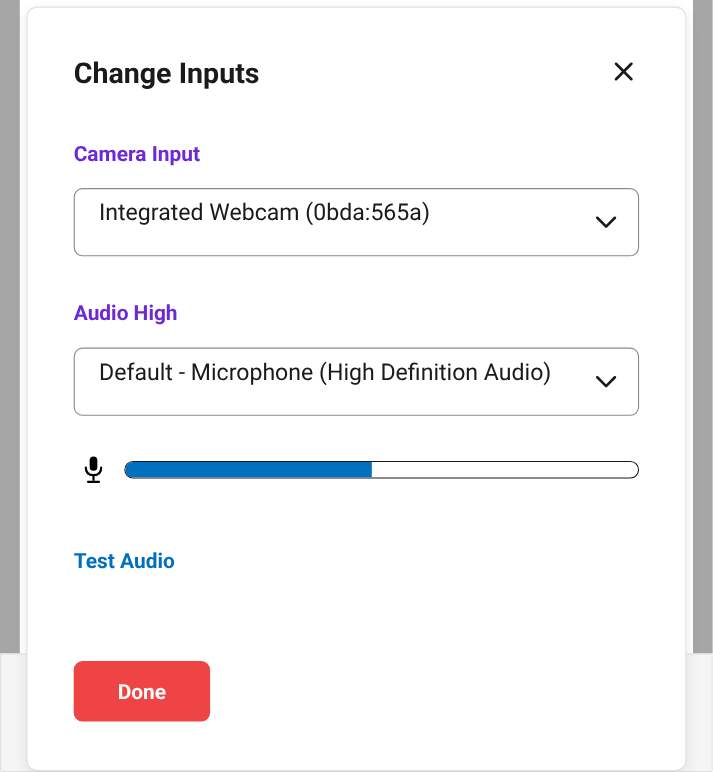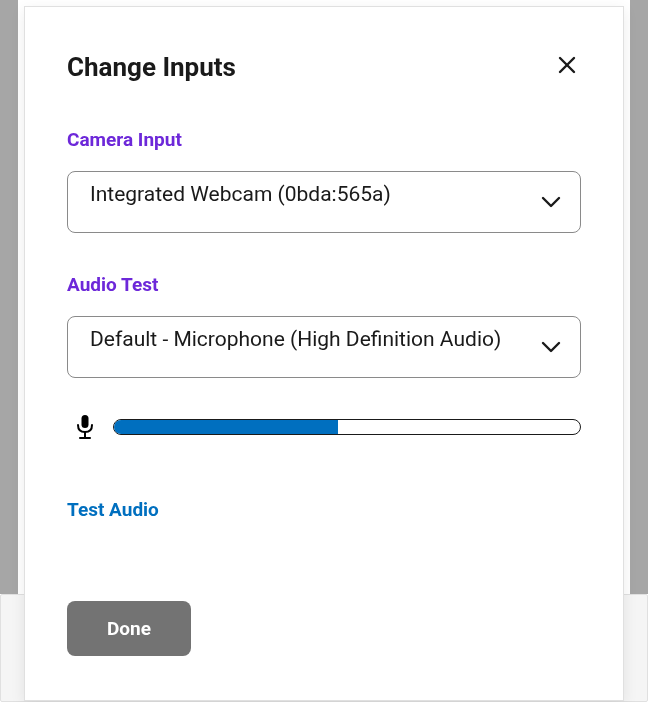--- a/index.html
+++ b/index.html
@@ -33,21 +33,21 @@
       border: 1px solid #e0e0e0;
       border-radius: 2px;
     }
     .modal {
       position: absolute;
       left: 24px;
       top: 6px;
       width: 600px;
       background: #ffffff;
       border: 1px solid #e0e0e0;
-      border-radius: 0;
+      border-radius: 10px;
       box-shadow: 0 4px 14px rgba(0,0,0,0.08);
       padding: 44px 42px 44px 42px;
     }
     .modal-header {
       display: flex;
       justify-content: space-between;
       align-items: center;
       margin-bottom: 46px;
     }
     .modal-title {
@@ -149,21 +149,21 @@
       text-decoration: none;
       background: none;
       border: none;
       cursor: pointer;
       padding: 0;
       font-family: inherit;
       margin-bottom: 80px;
       display: inline-block;
     }
     .done-button {
-      background: #737373;
+      background: #ef4444;
       color: #ffffff;
       border: none;
       border-radius: 8px;
       font-size: 19px;
       font-weight: 700;
       padding: 16px 40px;
       cursor: pointer;
       font-family: inherit;
     }
   </style>
@@ -192,21 +192,21 @@
     <button class="select-input">
       <span>Integrated Webcam (0bda:565a)</span>
     </button>
     <span class="select-chevron">
       <svg viewBox="0 0 20 12" fill="none" stroke="currentColor" stroke-width="2.4" stroke-linecap="round" stroke-linejoin="round">
         <polyline points="2,2 10,10 18,2"></polyline>
       </svg>
     </span>
   </div>
 
-  <label class="field-label">Audio Test</label>
+  <label class="field-label">Audio High</label>
   <div class="select-wrapper audio">
     <button class="select-input">
       <span>Default - Microphone (High Definition Audio)</span>
     </button>
     <span class="select-chevron">
       <svg viewBox="0 0 20 12" fill="none" stroke="currentColor" stroke-width="2.4" stroke-linecap="round" stroke-linejoin="round">
         <polyline points="2,2 10,10 18,2"></polyline>
       </svg>
     </span>
   </div>

